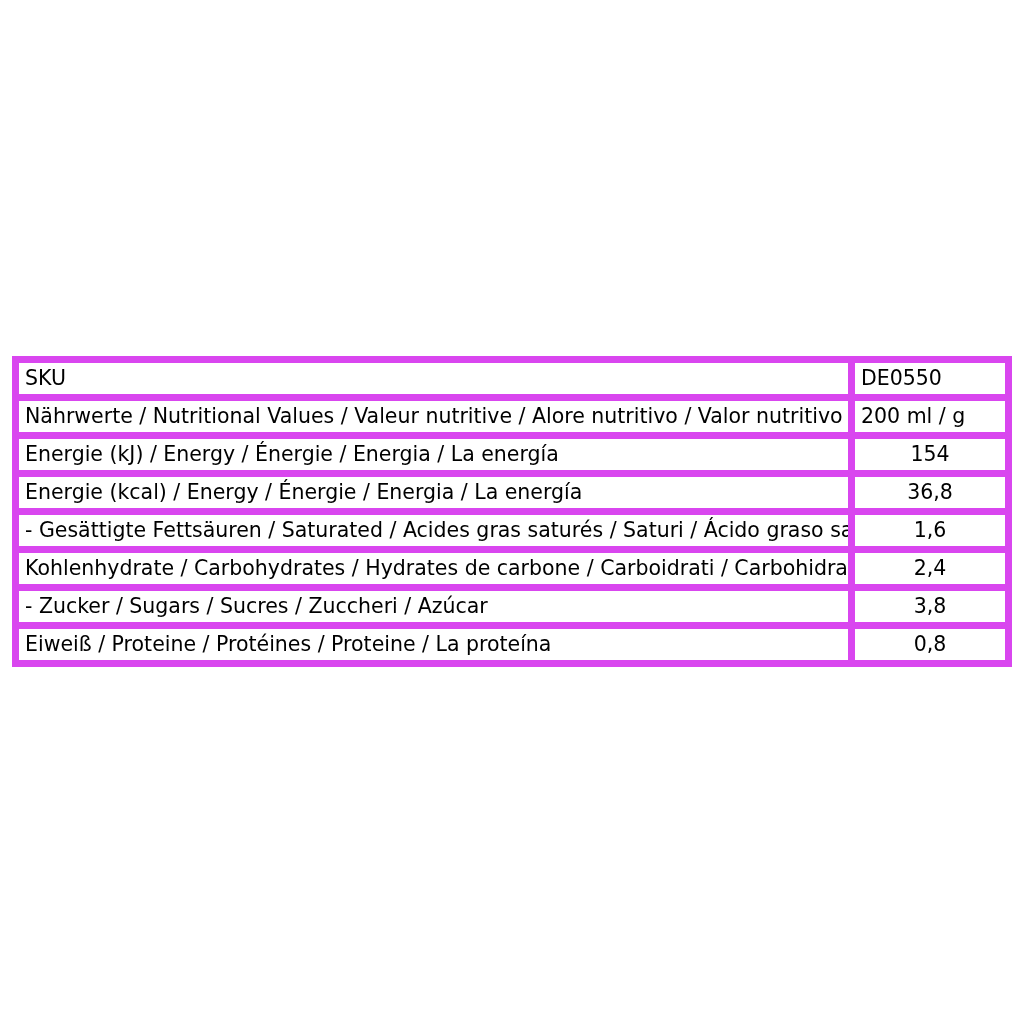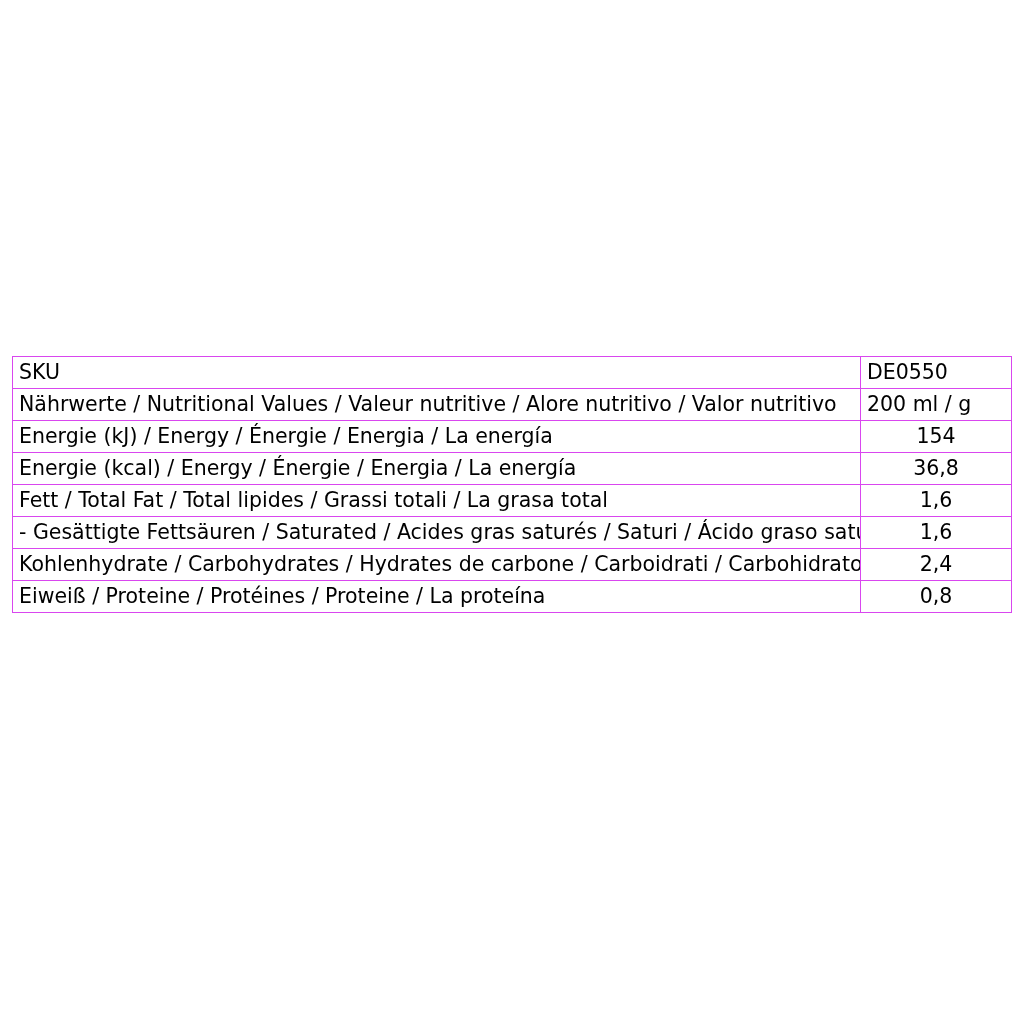--- a/index.html
+++ b/index.html
@@ -28,21 +28,21 @@
     top: 356px;
     width: 1000px;
   }
   table.nutrition {
     border-collapse: collapse;
     width: 1000px;
     table-layout: fixed;
     background: #ffffff;
   }
   table.nutrition td {
-    border: 1px solid #d946ef;
+    border: 7px solid #d946ef;
     font-size: 20.5px;
     line-height: 1.0;
     height: 31px;
     padding: 0 6px;
     vertical-align: middle;
     white-space: nowrap;
     overflow: hidden;
   }
   td.label {
     text-align: left;
@@ -72,30 +72,30 @@
         </tr>
         <tr>
           <td class="label">Energie (kJ) / Energy / Énergie / Energia / La energía</td>
           <td class="value">154</td>
         </tr>
         <tr>
           <td class="label">Energie (kcal) / Energy / Énergie / Energia / La energía</td>
           <td class="value">36,8</td>
         </tr>
         <tr>
-          <td class="label">Fett / Total Fat / Total lipides / Grassi totali / La grasa total</td>
-          <td class="value">1,6</td>
-        </tr>
-        <tr>
           <td class="label">- Gesättigte Fettsäuren / Saturated / Acides gras saturés / Saturi / Ácido graso saturado</td>
           <td class="value">1,6</td>
         </tr>
         <tr>
           <td class="label">Kohlenhydrate / Carbohydrates / Hydrates de carbone / Carboidrati / Carbohidratos</td>
           <td class="value">2,4</td>
+        </tr>
+        <tr>
+          <td class="label">- Zucker / Sugars / Sucres / Zuccheri / Azúcar</td>
+          <td class="value">3,8</td>
         </tr>
         <tr>
           <td class="label">Eiweiß / Proteine / Protéines / Proteine / La proteína</td>
           <td class="value">0,8</td>
         </tr>
       </tbody>
     </table>
   </div>
 </div>
 

